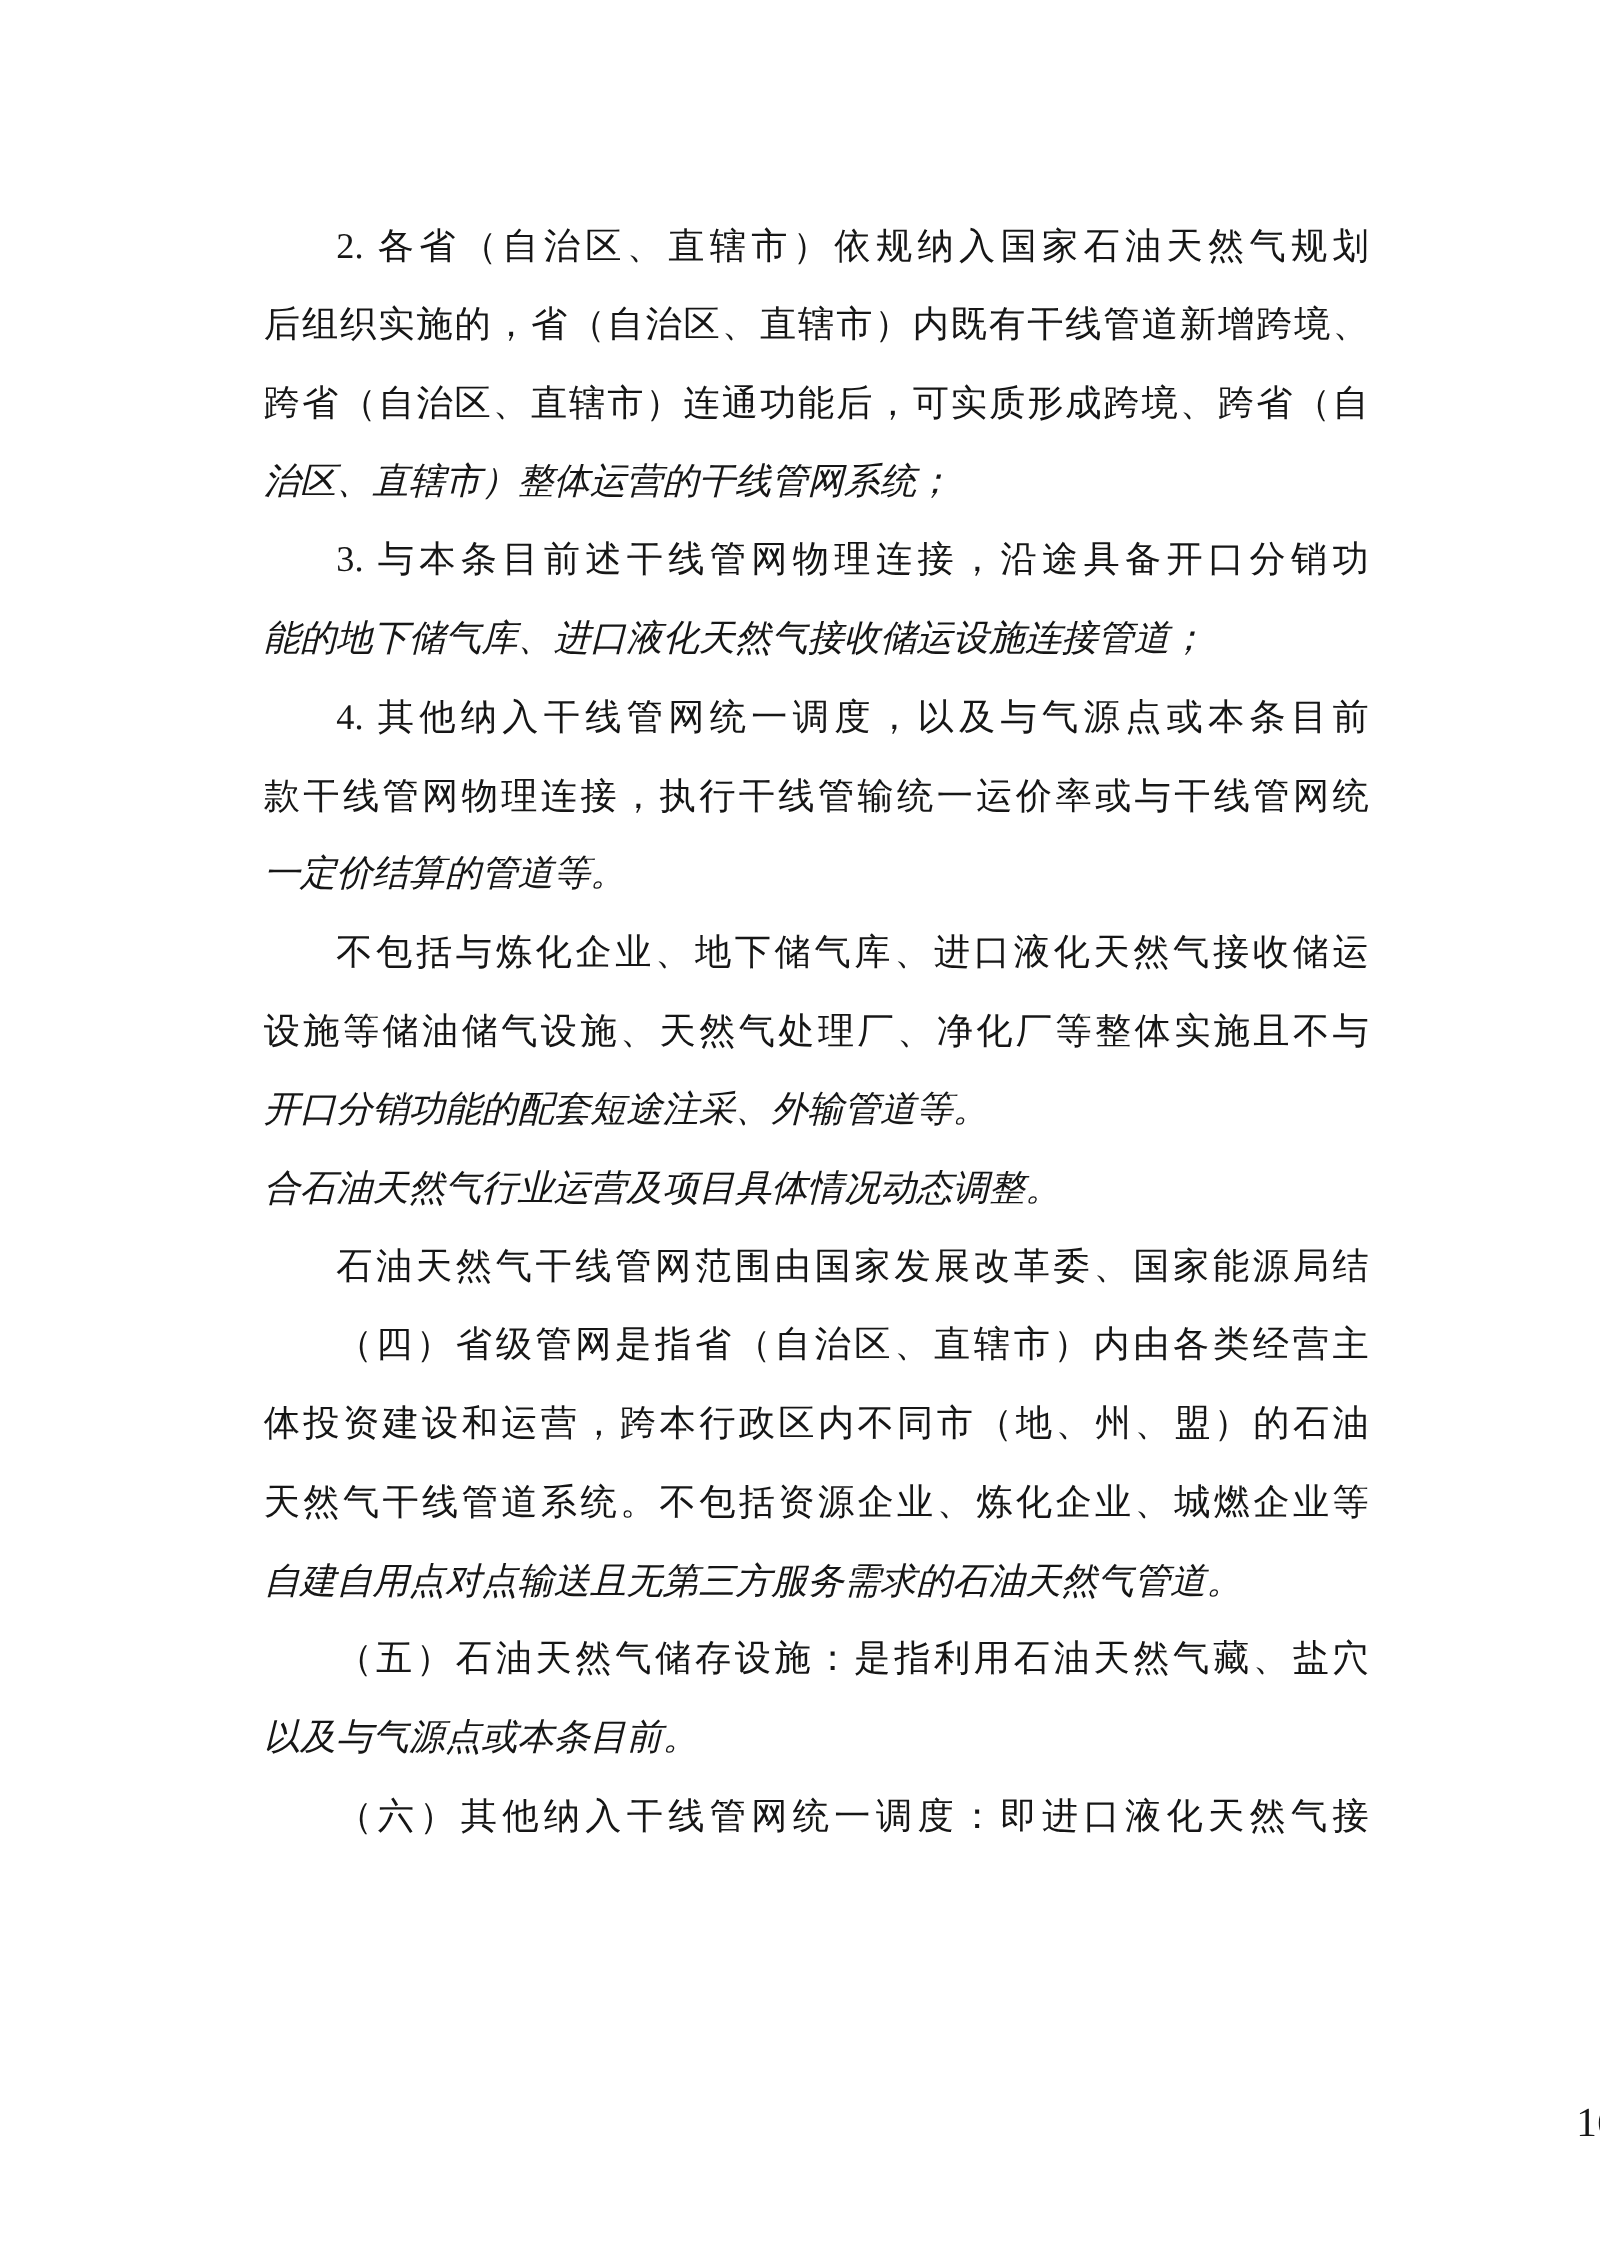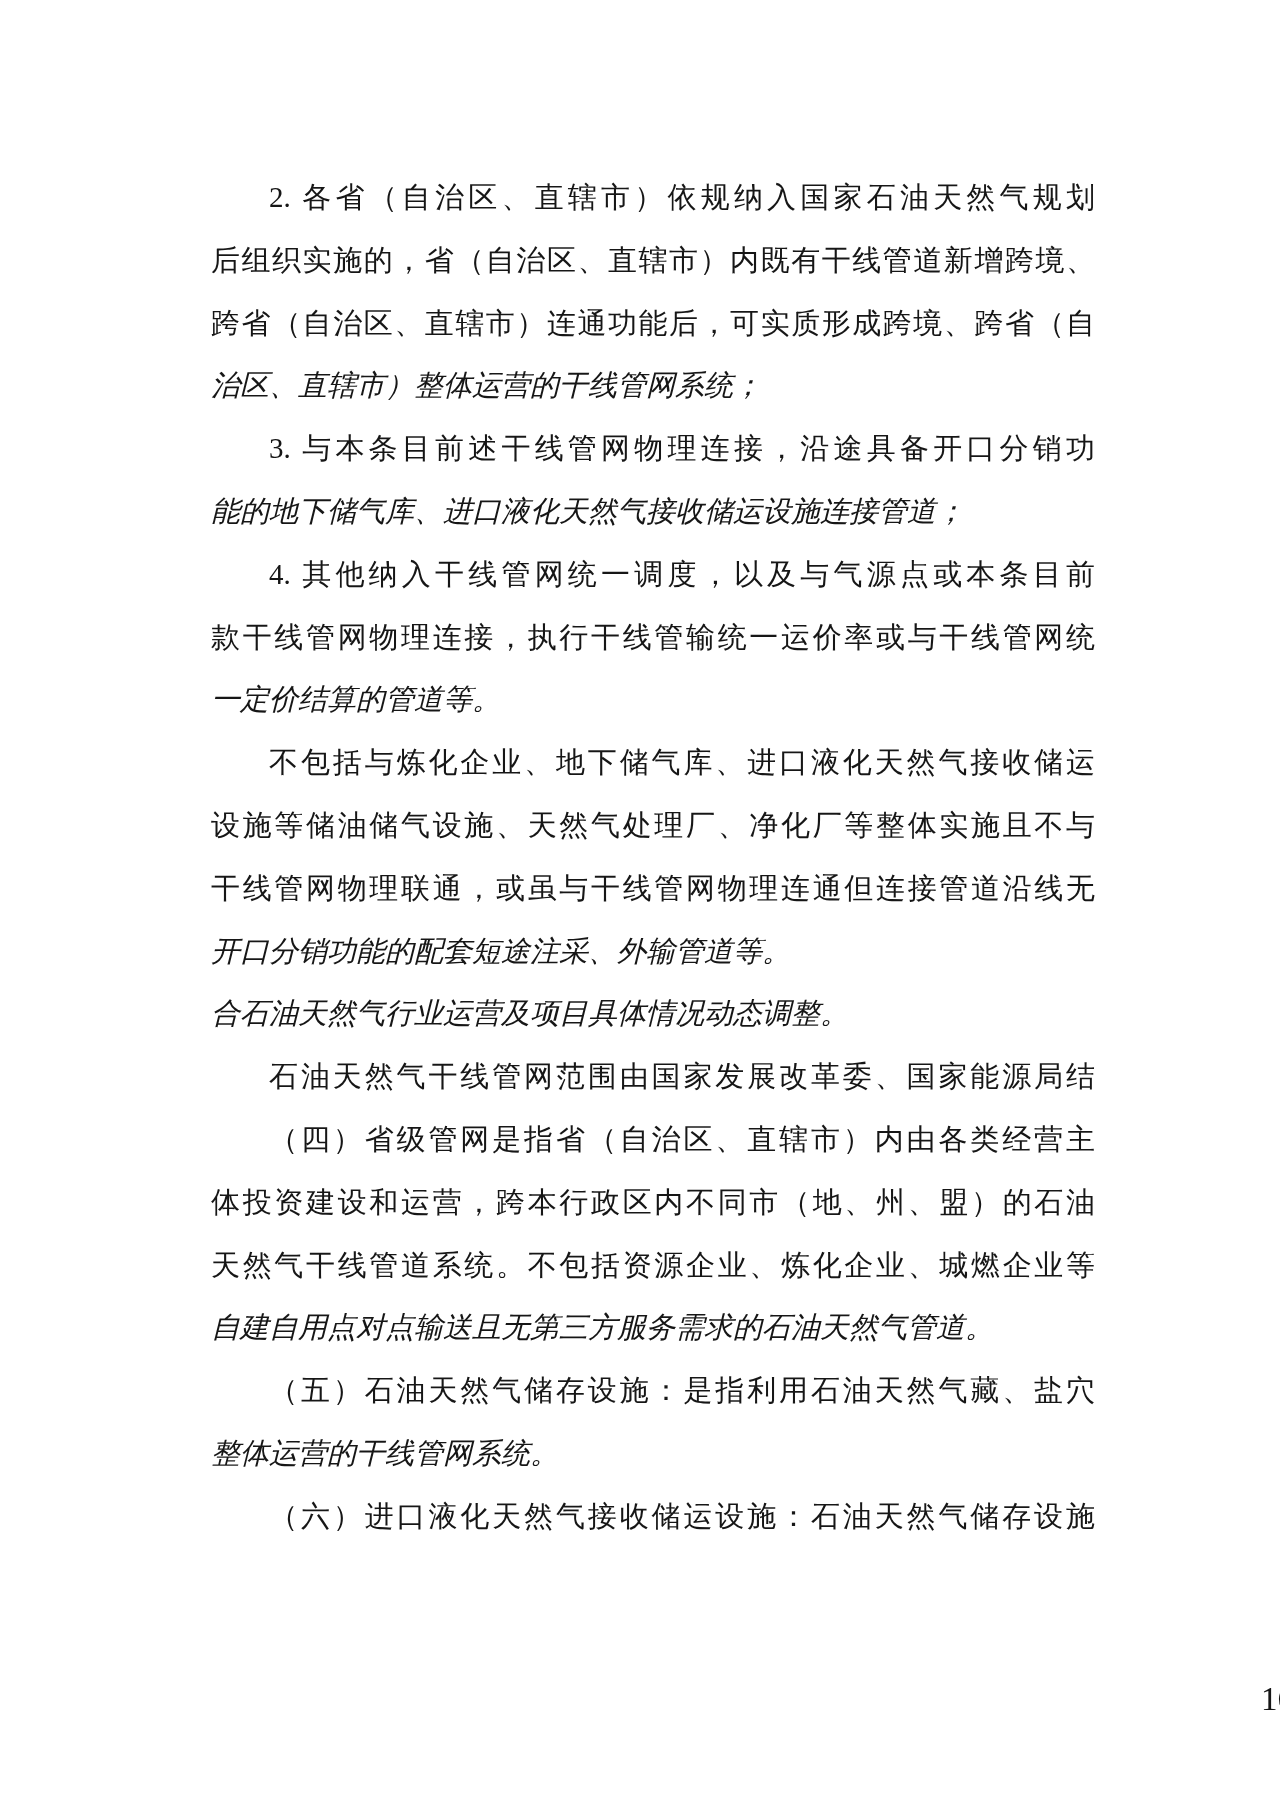--- a/index.html
+++ b/index.html
@@ -58,26 +58,25 @@
       <div class="line">后组织实施的，省（自治区、直辖市）内既有干线管道新增跨境、</div>
       <div class="line">跨省（自治区、直辖市）连通功能后，可实质形成跨境、跨省（自</div>
       <div class="line para-end">治区、直辖市）整体运营的干线管网系统；</div>
       <div class="line indent">3. 与本条目前述干线管网物理连接，沿途具备开口分销功</div>
       <div class="line para-end">能的地下储气库、进口液化天然气接收储运设施连接管道；</div>
       <div class="line indent">4. 其他纳入干线管网统一调度，以及与气源点或本条目前</div>
       <div class="line">款干线管网物理连接，执行干线管输统一运价率或与干线管网统</div>
       <div class="line para-end">一定价结算的管道等。</div>
       <div class="line indent">不包括与炼化企业、地下储气库、进口液化天然气接收储运</div>
       <div class="line">设施等储油储气设施、天然气处理厂、净化厂等整体实施且不与</div>
-      <div class="line">干线管网物理联通，或虽与干线管网物理连通但连接管道沿线无</div>
       <div class="line para-end">开口分销功能的配套短途注采、外输管道等。</div>
       <div class="line para-end">合石油天然气行业运营及项目具体情况动态调整。</div>
       <div class="line indent">石油天然气干线管网范围由国家发展改革委、国家能源局结</div>
       <div class="line indent">（四）省级管网是指省（自治区、直辖市）内由各类经营主</div>
       <div class="line">体投资建设和运营，跨本行政区内不同市（地、州、盟）的石油</div>
       <div class="line">天然气干线管道系统。不包括资源企业、炼化企业、城燃企业等</div>
       <div class="line para-end">自建自用点对点输送且无第三方服务需求的石油天然气管道。</div>
       <div class="line indent">（五）石油天然气储存设施：是指利用石油天然气藏、盐穴</div>
-      <div class="line para-end">整体运营的干线管网系统。</div>
-      <div class="line indent">（六）进口液化天然气接收储运设施：石油天然气储存设施</div>
+      <div class="line para-end">以及与气源点或本条目前。</div>
+      <div class="line indent">（六）其他纳入干线管网统一调度：即进口液化天然气接</div>
     </div>
   <div class="page-number">16</div>
 </div>
 
 </body></html>

